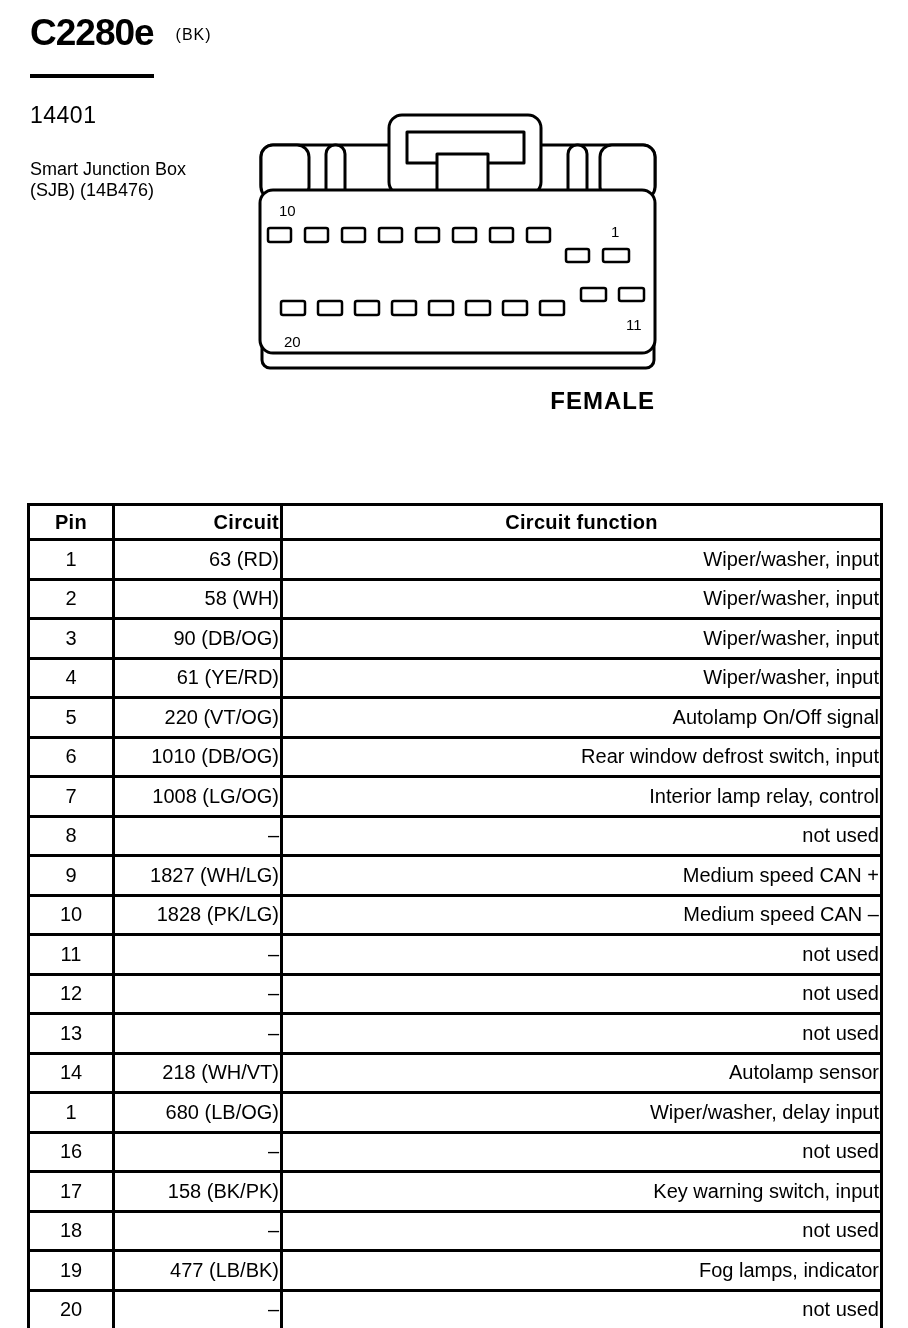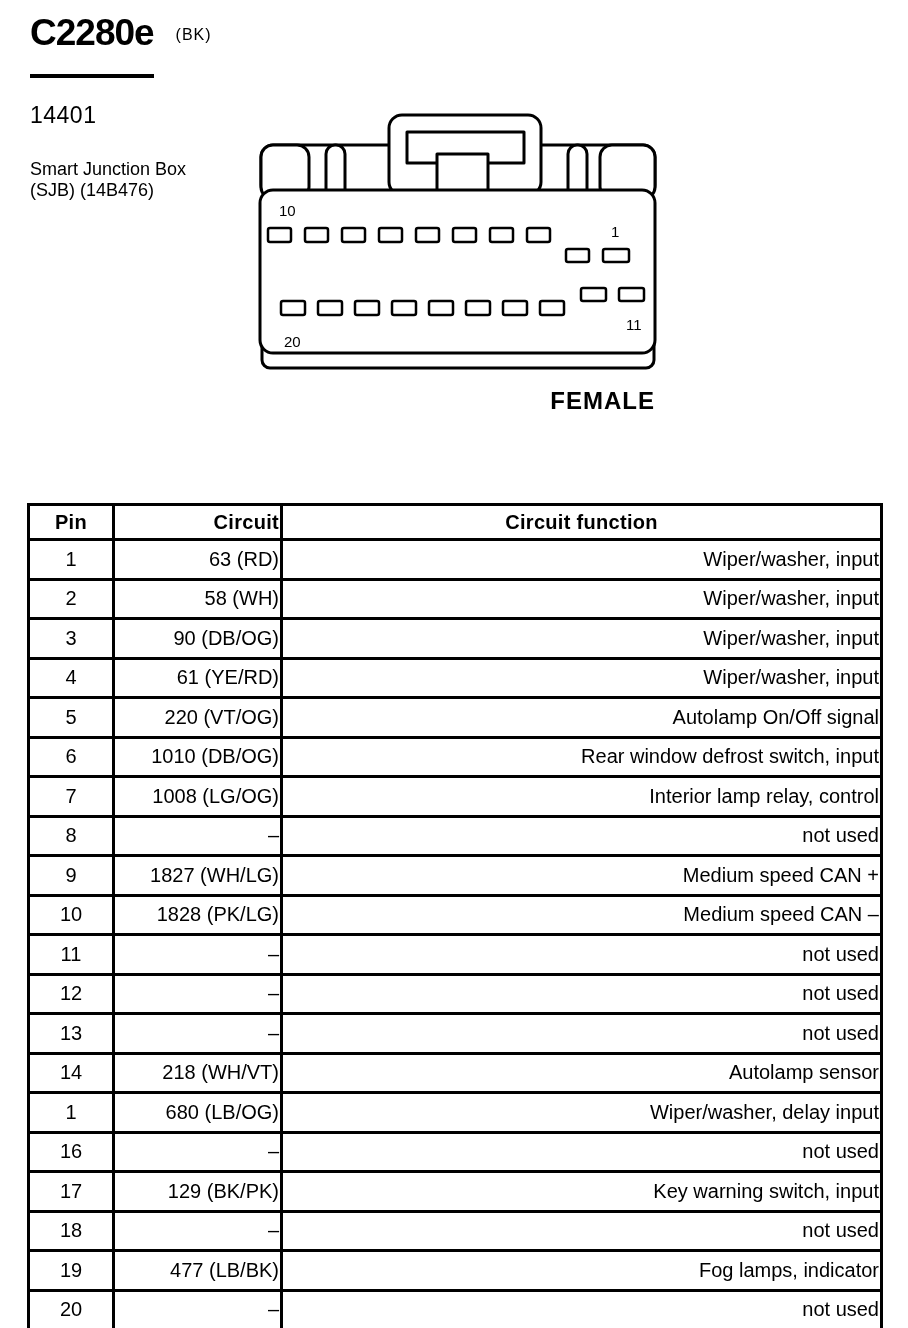--- a/index.html
+++ b/index.html
@@ -284,21 +284,21 @@
             <td class="c-circuit">680 (LB/OG)</td>
             <td class="c-func">Wiper/washer, delay input</td>
           </tr>
           <tr>
             <td class="c-pin">16</td>
             <td class="c-circuit">–</td>
             <td class="c-func">not used</td>
           </tr>
           <tr>
             <td class="c-pin">17</td>
-            <td class="c-circuit">129 (BK/PK)</td>
+            <td class="c-circuit">158 (BK/PK)</td>
             <td class="c-func">Key warning switch, input</td>
           </tr>
           <tr>
             <td class="c-pin">18</td>
             <td class="c-circuit">–</td>
             <td class="c-func">not used</td>
           </tr>
           <tr>
             <td class="c-pin">19</td>
             <td class="c-circuit">477 (LB/BK)</td>

